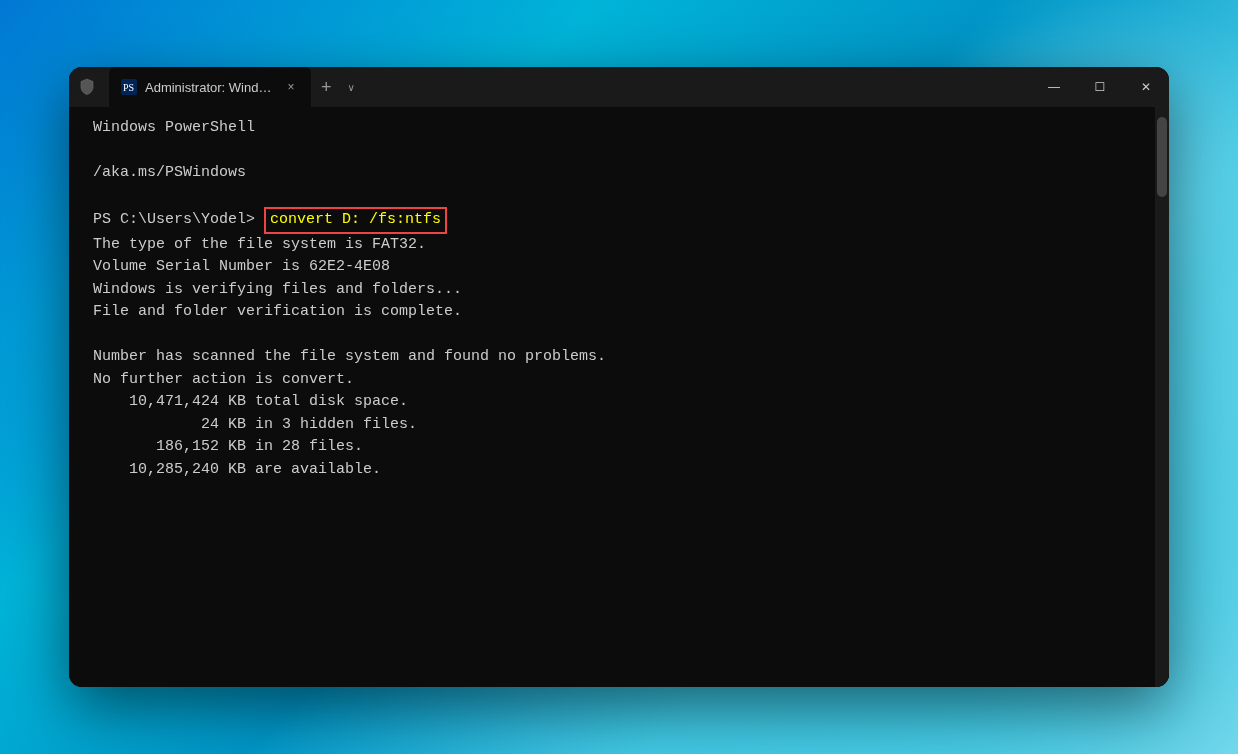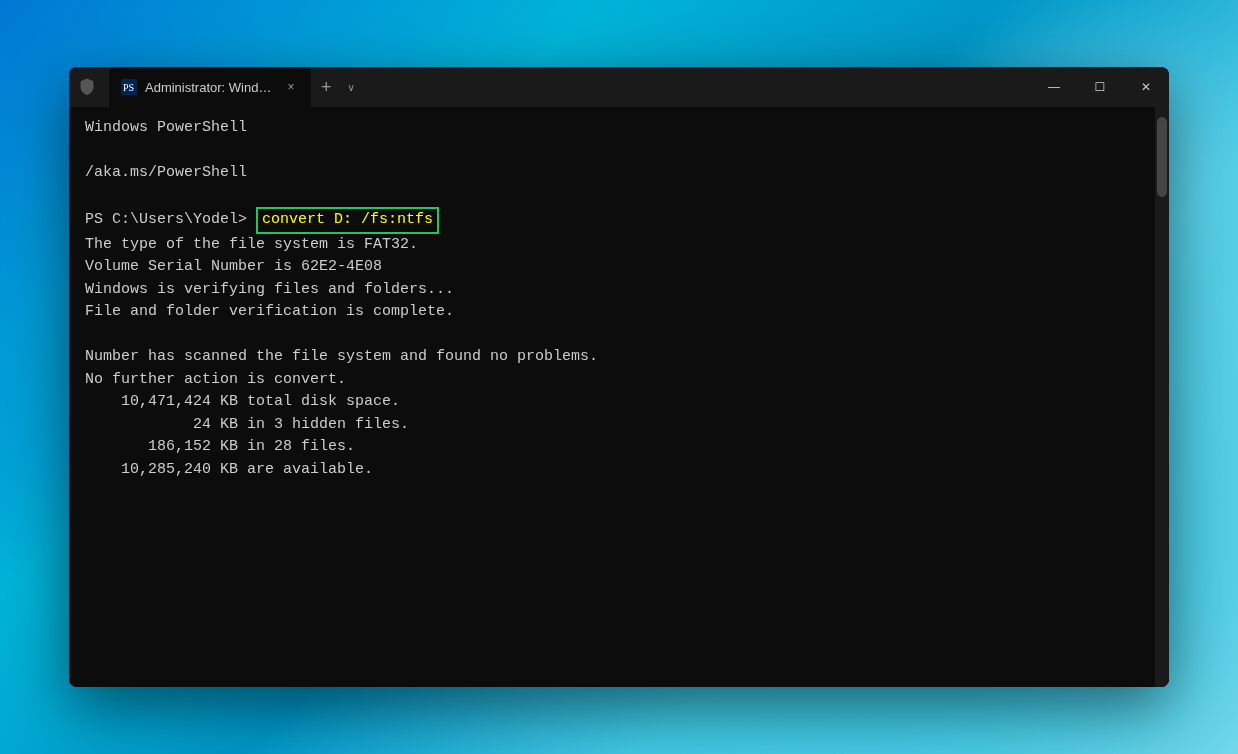--- a/index.html
+++ b/index.html
@@ -25,21 +25,21 @@
         radial-gradient(ellipse 600px 400px at 20% 60%, rgba(0,120,212,0.5) 0%, transparent 50%),
         radial-gradient(ellipse 400px 300px at 90% 20%, rgba(144,224,239,0.4) 0%, transparent 50%);
       pointer-events: none;
     }
 
     .terminal-window {
       position: relative;
       width: 1100px;
       height: 620px;
       background: #0c0c0c;
-      border-radius: 8px;
+      border-radius: 13px;
       box-shadow: 0 20px 60px rgba(0,0,0,0.5);
       display: flex;
       flex-direction: column;
       overflow: hidden;
     }
 
     .titlebar {
       display: flex;
       align-items: center;
       background: #1a1a1a;
@@ -134,21 +134,21 @@
       align-items: center;
       justify-content: center;
       color: #cccccc;
       font-size: 12px;
       cursor: pointer;
     }
 
     .terminal-body {
       flex: 1;
       background: #0c0c0c;
-      padding: 10px 16px;
+      padding: 10px 24px;
       overflow-y: auto;
       font-family: 'Courier New', Consolas, monospace;
       font-size: 15px;
       line-height: 1.5;
       color: #cccccc;
     }
 
     .terminal-line {
       white-space: pre;
       display: block;
@@ -164,21 +164,21 @@
       align-items: center;
       white-space: pre;
     }
 
     .prompt {
       color: #cccccc;
     }
 
     .command-highlight {
       color: #ffff00;
-      border: 2px solid #22c55e;
+      border: 2px solid #ef4444;
       padding: 0 4px;
       background: transparent;
       font-family: 'Courier New', Consolas, monospace;
       font-size: 15px;
     }
 
     .scrollbar {
       position: absolute;
       right: 0;
       top: 40px;
@@ -227,21 +227,21 @@
     <div class="window-controls">
       <div class="window-btn">—</div>
       <div class="window-btn">☐</div>
       <div class="window-btn close">✕</div>
     </div>
   </div>
 
   <div class="terminal-body">
     <span class="terminal-line">Windows PowerShell</span>
     <span class="terminal-line empty"></span>
-    <span class="terminal-line">/aka.ms/PowerShell</span>
+    <span class="terminal-line">/aka.ms/PSWindows</span>
     <span class="terminal-line empty"></span>
     <div class="command-line">
       <span class="prompt">PS C:\Users\Yodel&gt; </span><span class="command-highlight">convert D: /fs:ntfs</span>
     </div>
     <span class="terminal-line">The type of the file system is FAT32.</span>
     <span class="terminal-line">Volume Serial Number is 62E2-4E08</span>
     <span class="terminal-line">Windows is verifying files and folders...</span>
     <span class="terminal-line">File and folder verification is complete.</span>
     <span class="terminal-line empty"></span>
     <span class="terminal-line">Number has scanned the file system and found no problems.</span>

